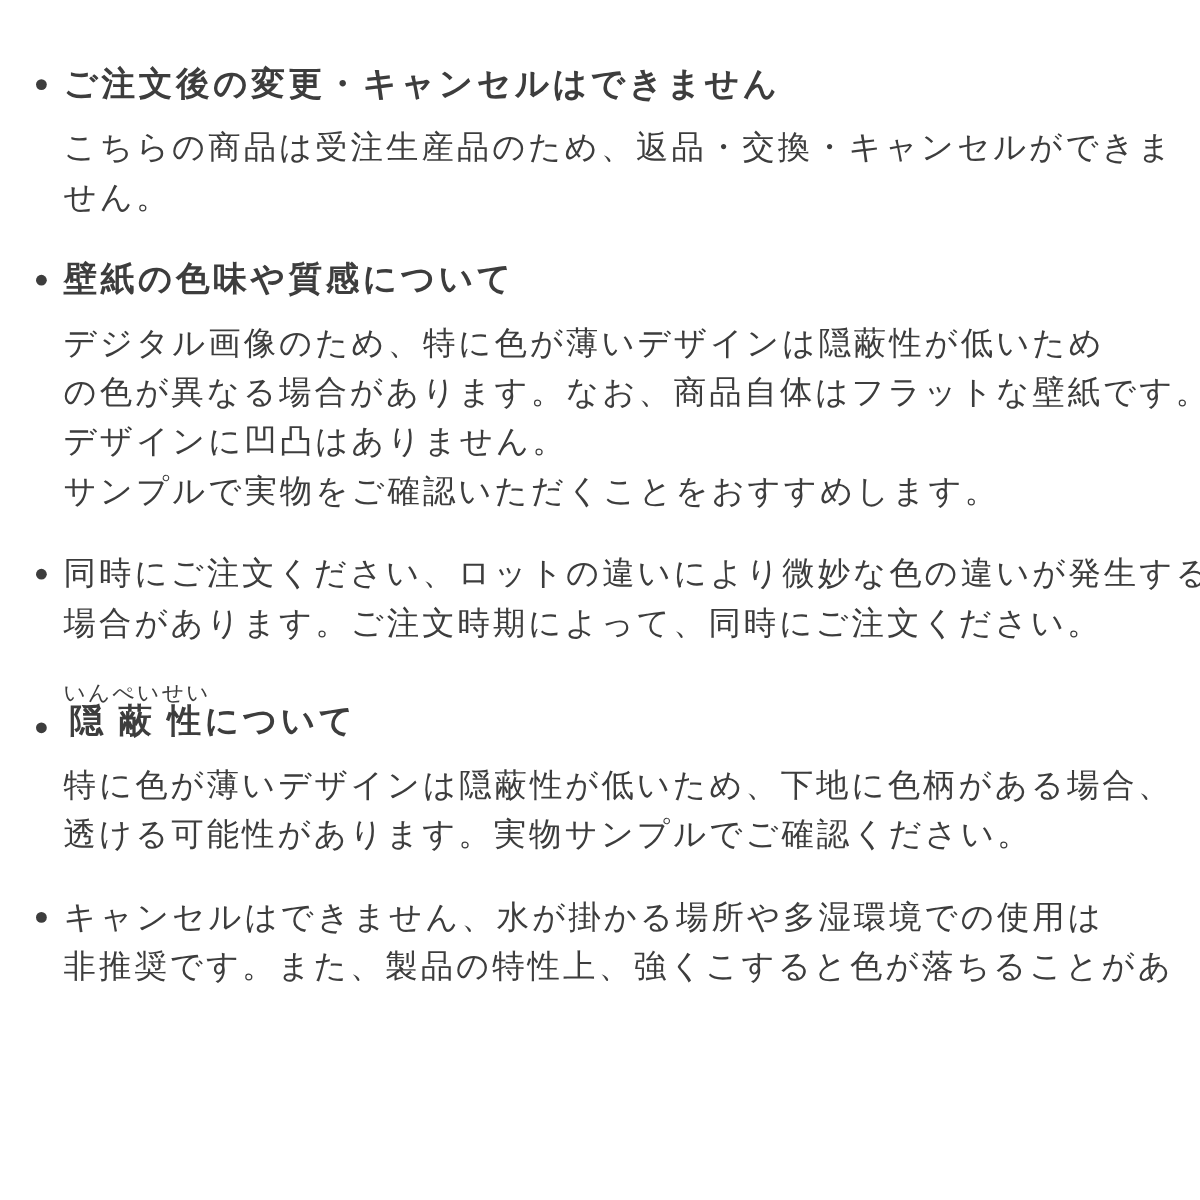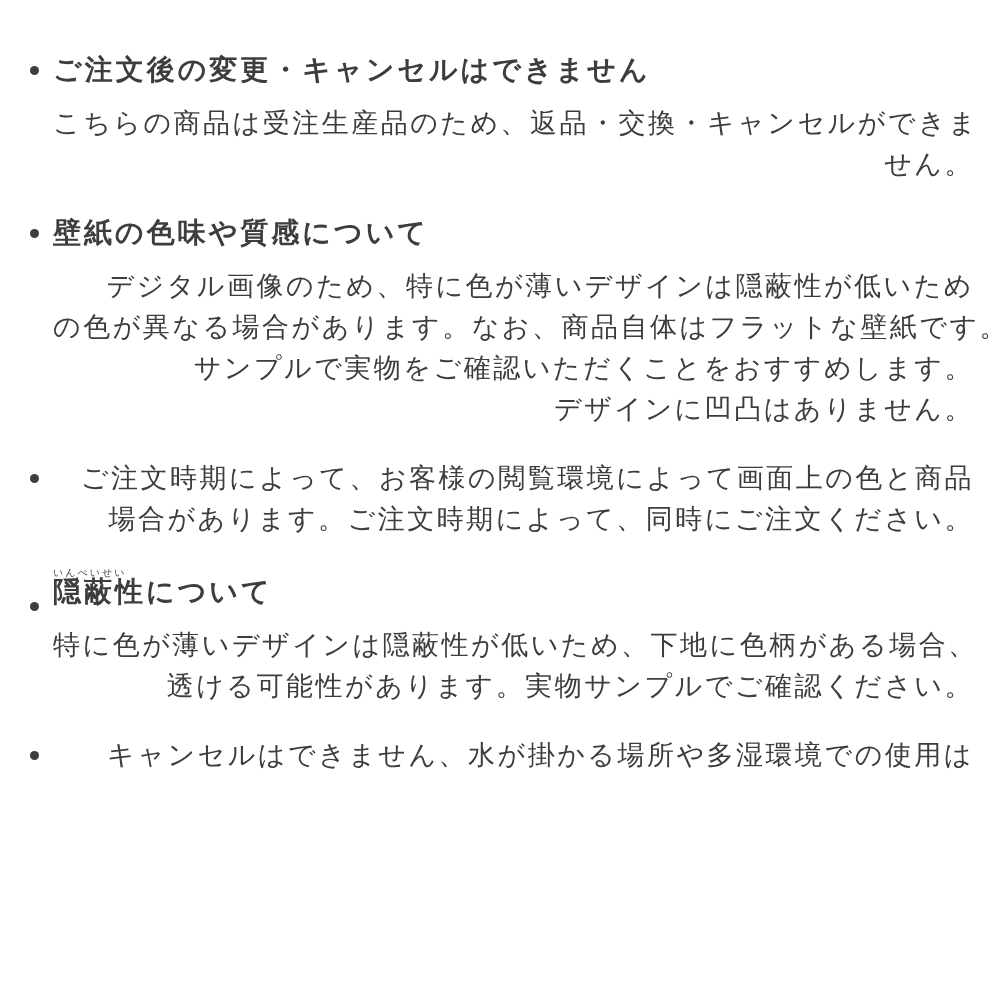--- a/index.html
+++ b/index.html
@@ -40,25 +40,24 @@
     line-height: 40px;
     white-space: nowrap;
   }
   .body-lines p {
     margin: 0;
     font-size: 27px;
     font-weight: 400;
     letter-spacing: 2.5px;
     line-height: 41px;
     white-space: nowrap;
-    text-align: right;
   }
   ruby { ruby-position: over; }
   rt {
-    font-size: 10px;
+    font-size: 18px;
     font-weight: 400;
     letter-spacing: 2px;
     text-align: left;
   }
 </style>
 </head>
 <body>
 
 <div class="page">
   <div id="notes-list">
@@ -70,42 +69,43 @@
           <p>せん。</p>
         </div>
   </section>
 
   <section class="section">
     <span class="bullet"></span>
     <h2 class="heading"><span class="heading-text">壁紙の色味や質感について</span></h2>
     <div class="body-lines">
           <p>デジタル画像のため、特に色が薄いデザインは隠蔽性が低いため</p>
           <p>の色が異なる場合があります。なお、商品自体はフラットな壁紙です。</p>
+          <p>デザインに凹凸はありません。</p>
           <p>サンプルで実物をご確認いただくことをおすすめします。</p>
-          <p>デザインに凹凸はありません。</p>
         </div>
   </section>
 
   <section class="section">
     <span class="bullet"></span>
     <div class="body-lines">
-          <p>ご注文時期によって、お客様の閲覧環境によって画面上の色と商品</p>
+          <p>同時にご注文ください、ロットの違いにより微妙な色の違いが発生する</p>
           <p>場合があります。ご注文時期によって、同時にご注文ください。</p>
         </div>
   </section>
 
   <section class="section has-ruby">
     <span class="bullet"></span>
     <h2 class="heading"><span class="heading-text"><ruby><span>隠蔽性</span><rt>いんぺいせい</rt></ruby><span>について</span></span></h2>
     <div class="body-lines">
           <p>特に色が薄いデザインは隠蔽性が低いため、下地に色柄がある場合、</p>
           <p>透ける可能性があります。実物サンプルでご確認ください。</p>
         </div>
   </section>
 
   <section class="section">
     <span class="bullet"></span>
     <div class="body-lines">
           <p>キャンセルはできません、水が掛かる場所や多湿環境での使用は</p>
+          <p>非推奨です。また、製品の特性上、強くこすると色が落ちることがあ</p>
         </div>
   </section>
 </div>
 </div>
 
 </body></html>

